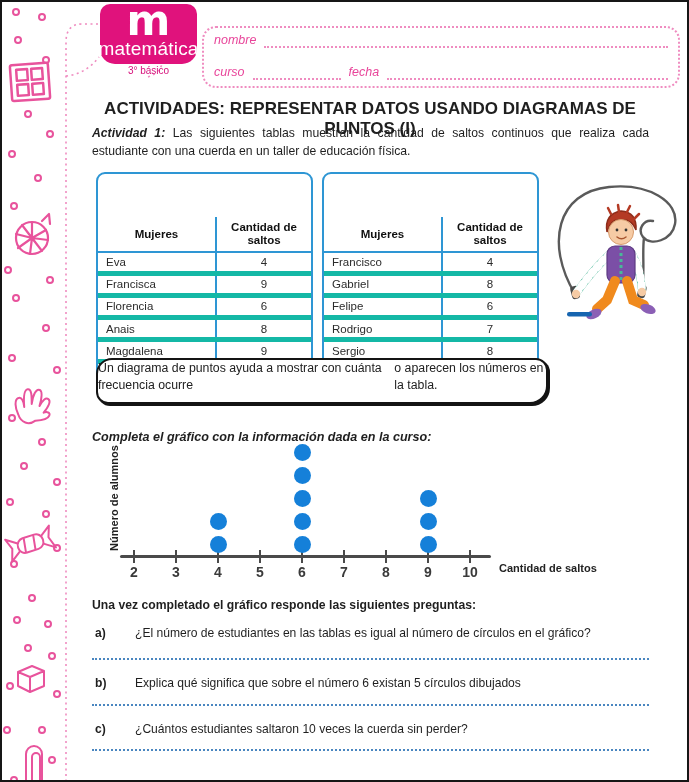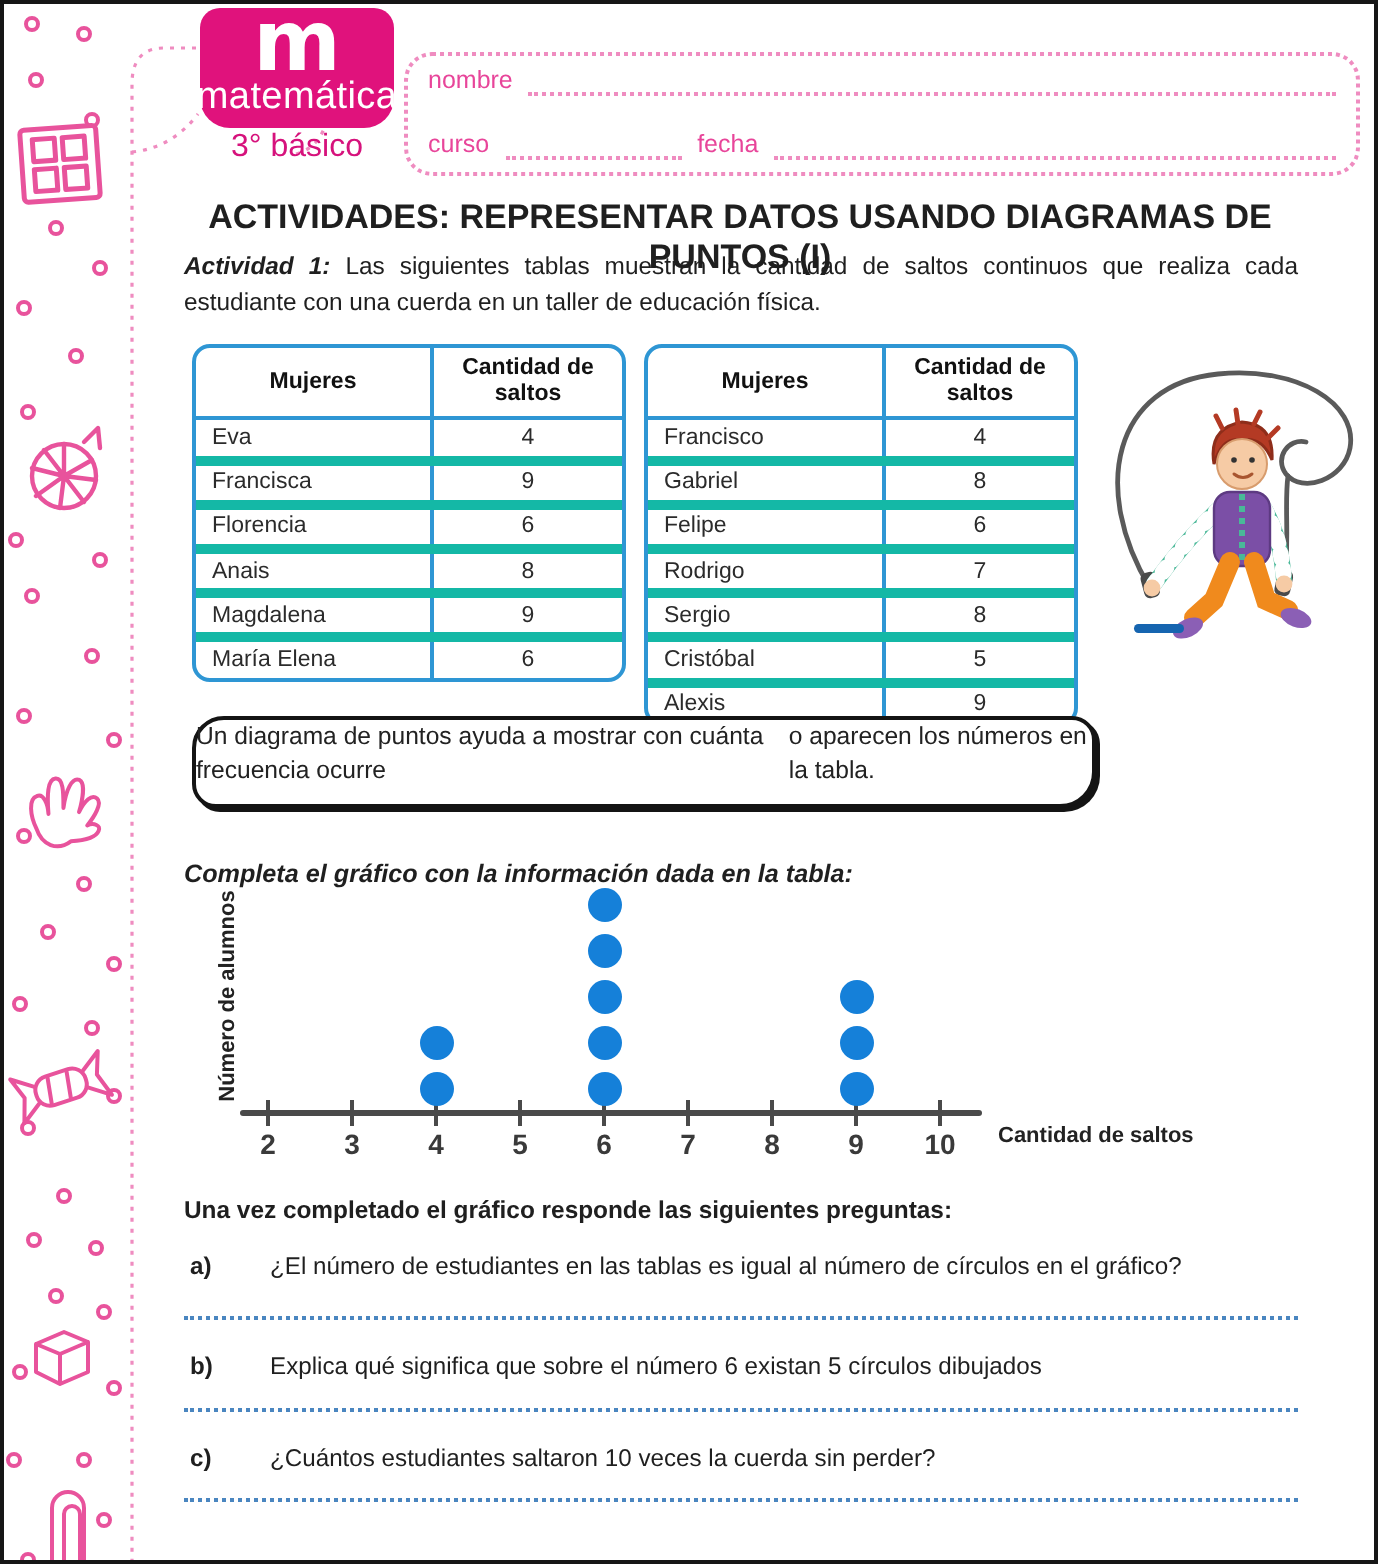--- a/index.html
+++ b/index.html
@@ -16,49 +16,49 @@
   
   .logo {
     position:absolute; left:98px; top:2px; width:97px; height:60px;
     background:#e0127c; border-radius:10px 10px 15px 15px;
     display:flex; flex-direction:column; align-items:center; justify-content:flex-end;
     padding-bottom:4px;
   }
   .logo-m { color:#fff; font-weight:bold; font-size:42px; line-height:0.78; font-family:"DejaVu Sans", sans-serif; }
   .logo-brand { color:#ffffff; font-size:19px; letter-spacing:0.2px; }
   .grade { position:absolute; left:94px; top:63px; width:105px; text-align:center;
-           color:#d6127c; font-size:16px; }
+           color:#d6127c; font-size:10px; }
 
   .name-box {
     position:absolute; left:200px; top:24px; width:478px; height:62px;
     border:2px dotted #ef8cc0; border-radius:14px; padding:4px 10px 6px 10px;
     display:flex; flex-direction:column; justify-content:space-between;
   }
-  .nb-row { display:flex; align-items:flex-end; gap:8px; }
+  .nb-row { display:flex; align-items:flex-end; gap:8px;font-style:italic; }
   .nb-label { color:#e8459a; font-size:12.5px; padding-bottom:1px; }
   .nb-line { border-bottom:2px dotted #ef8cc0; flex:1; height:16px; }
   .nb-line-short { flex:0 0 88px; }
 
   .title {
     position:absolute; left:88px; top:97px; width:560px; text-align:center;
     font-weight:bold; font-size:17px;
   }
   .activity {
     position:absolute; left:90px; top:122px; width:557px;
     font-size:12.2px; line-height:1.5; text-align:justify;
   }
   .act-label { font-weight:bold; font-style:italic; }
 
   
   .table-wrap {
     position:absolute; top:170px; width:217px;
     border:2.5px solid #2e96d4; border-radius:9px; overflow:hidden; background:#fff;
   }
   .tw-left { left:94px; } .tw-right { left:320px; }
-  table.jump-table { width:100%; border-collapse:collapse; font-size:11.5px; }
+  table.jump-table { width:100%; border-collapse:collapse; font-size:11.5px;margin-top:43px; }
   .jump-table th {
     font-weight:bold; font-size:11.5px; line-height:1.15; text-align:center;
     padding:4px 2px; border-bottom:2px solid #2e96d4; color:#111;
   }
   .jump-table th:first-child, .jump-table td:first-child { border-right:2px solid #2e96d4; width:118px; }
   .jump-table td { padding:2.6px 8px; color:#2b2b2b; border-bottom:1px solid #aederff; }
   .jump-table td { border-bottom:5px solid #14b8a6; }
   .jump-table tr:last-child td { border-bottom:none; }
   .jump-table td.num { text-align:center; }
 
@@ -300,21 +300,21 @@
       <ellipse cx="101" cy="135" rx="8" ry="4.5" fill="#8b5fb5" transform="rotate(20 101 135)"></ellipse>
     </g>
     <rect x="20" y="138" width="25" height="4.5" rx="2.2" fill="#1665b0"></rect>
   </svg>
 
   <div class="callout">
     <span>Un diagrama de puntos ayuda a mostrar con cuánta frecuencia ocurre</span>
     <span>o aparecen los números en la tabla.</span>
   </div>
 
-  <div class="instruction">Completa el gráfico con la información dada en la tabla:</div>
+  <div class="instruction">Completa el gráfico con la información dada en la curso:</div>
 
   <div class="chart">
     <div class="y-label">Número de alumnos</div>
     <div id="plot" class="abs" style="left:0;top:0;width:575px;height:152px;">
       <div class="axis-line"></div>
     <div class="tick" style="left: 42.8px;"></div>
         <div class="tick-label" style="left: 32px;">2</div>
         <div class="tick" style="left: 84.8px;"></div>
         <div class="tick-label" style="left: 74px;">3</div>
         <div class="tick" style="left: 126.8px;"></div>

